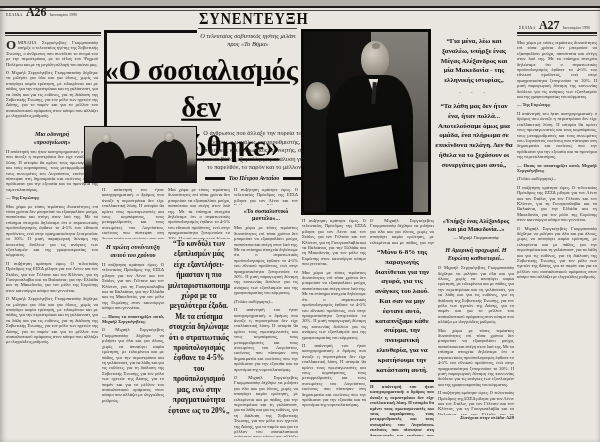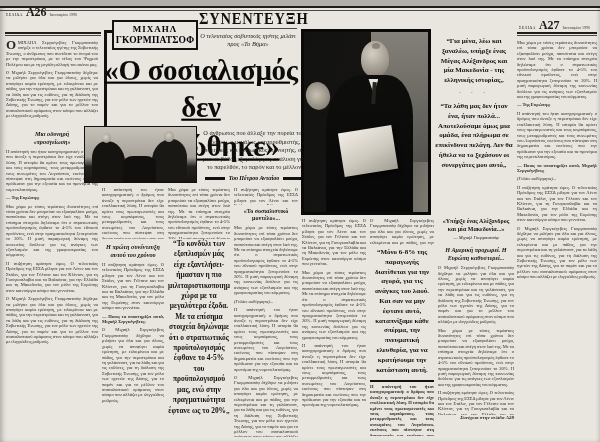--- a/index.html
+++ b/index.html
@@ -112,24 +112,20 @@
       <p class="bold">— Της Ευρώπης;</p>
       <p>Μια χώρα με τόσες τεράστιες δυνατότητες επί τόσα χρόνια δεν μπορούσε να εξασφαλίσει ρούχα, παπούτσια και στέγη στον λαό της. Με τα επίσημα στοιχεία δηλώναμε ότι ο στρατιωτικός προϋπολογισμός έφθανε το 4-5% του εθνικού προϊόντος, ενώ στην πραγματικότητα ξεπερνούσε το 20%. Η μισή παραγωγική δύναμη της κοινωνίας δούλευε για τις ανάγκες των εξοπλισμών και της γραφειοκρατίας του κόμματος.</p>
       <p>Η συζήτηση κράτησε ώρες. Ο τελευταίος Πρόεδρος της ΕΣΣΔ μίλησε για τον Λένιν και τον Στάλιν, για τον Γέλτσιν και τον Κλίντον, για τη Γιουγκοσλαβία και τα Βαλκάνια, για την Ελλάδα και τη Μακεδονία, για τον ρόλο της Ευρώπης στον καινούργιο κόσμο που γεννιέται.</p>
       <p>Ο Μιχαήλ Σεργκέγεβιτς Γκορμπατσόφ δέχθηκε να μιλήσει για όλα και για όλους, χωρίς να αποφύγει καμία ερώτηση, με ειλικρίνεια και με πάθος, για την περεστρόικα και τη γκλάσνοστ, για τα λάθη και για τις ευθύνες, για τη διάλυση της Σοβιετικής Ένωσης, για τον ρόλο των ηγετών της Δύσης, για το παρόν και για το μέλλον του σοσιαλιστικού οράματος στον κόσμο που αλλάζει με ιλιγγιώδεις ρυθμούς.</p>
     </div>
   </div>
 
   <div class="abs" style="left:104px;top:30px;width:93px;height:3px;background:#121110;"></div>
   <div class="abs" style="left:104px;top:30px;width:3px;height:102px;background:#121110;"></div>
 
-  <div class="abs kickerbox" style="left:112px;top:20px;width:80px;">
-    <div class="k1">ΜΙΧΑΗΛ</div>
-    <div class="k2">ΓΚΟΡΜΠΑΤΣΟΦ</div>
-  </div>
 
   <div class="abs section-title" style="left:199px;top:11px;width:98px;">ΣΥΝΕΝΤΕΥΞΗ</div>
   <div class="abs rule-thin" style="left:198px;top:28px;width:99px;"></div>
   <div class="abs sub-ital" style="left:199px;top:32px;width:98px;">Ο τελευταίος σοβιετικός ηγέτης μιλάει προς «Το Βήμα»</div>
 
   <div class="abs" style="left:102px;top:50px;width:198px;text-decoration:underline;">
     <div class="headline">«Ο σοσιαλισμός</div>
     <div class="headline">δεν δικαιώθηκε»</div>
   </div>
 

